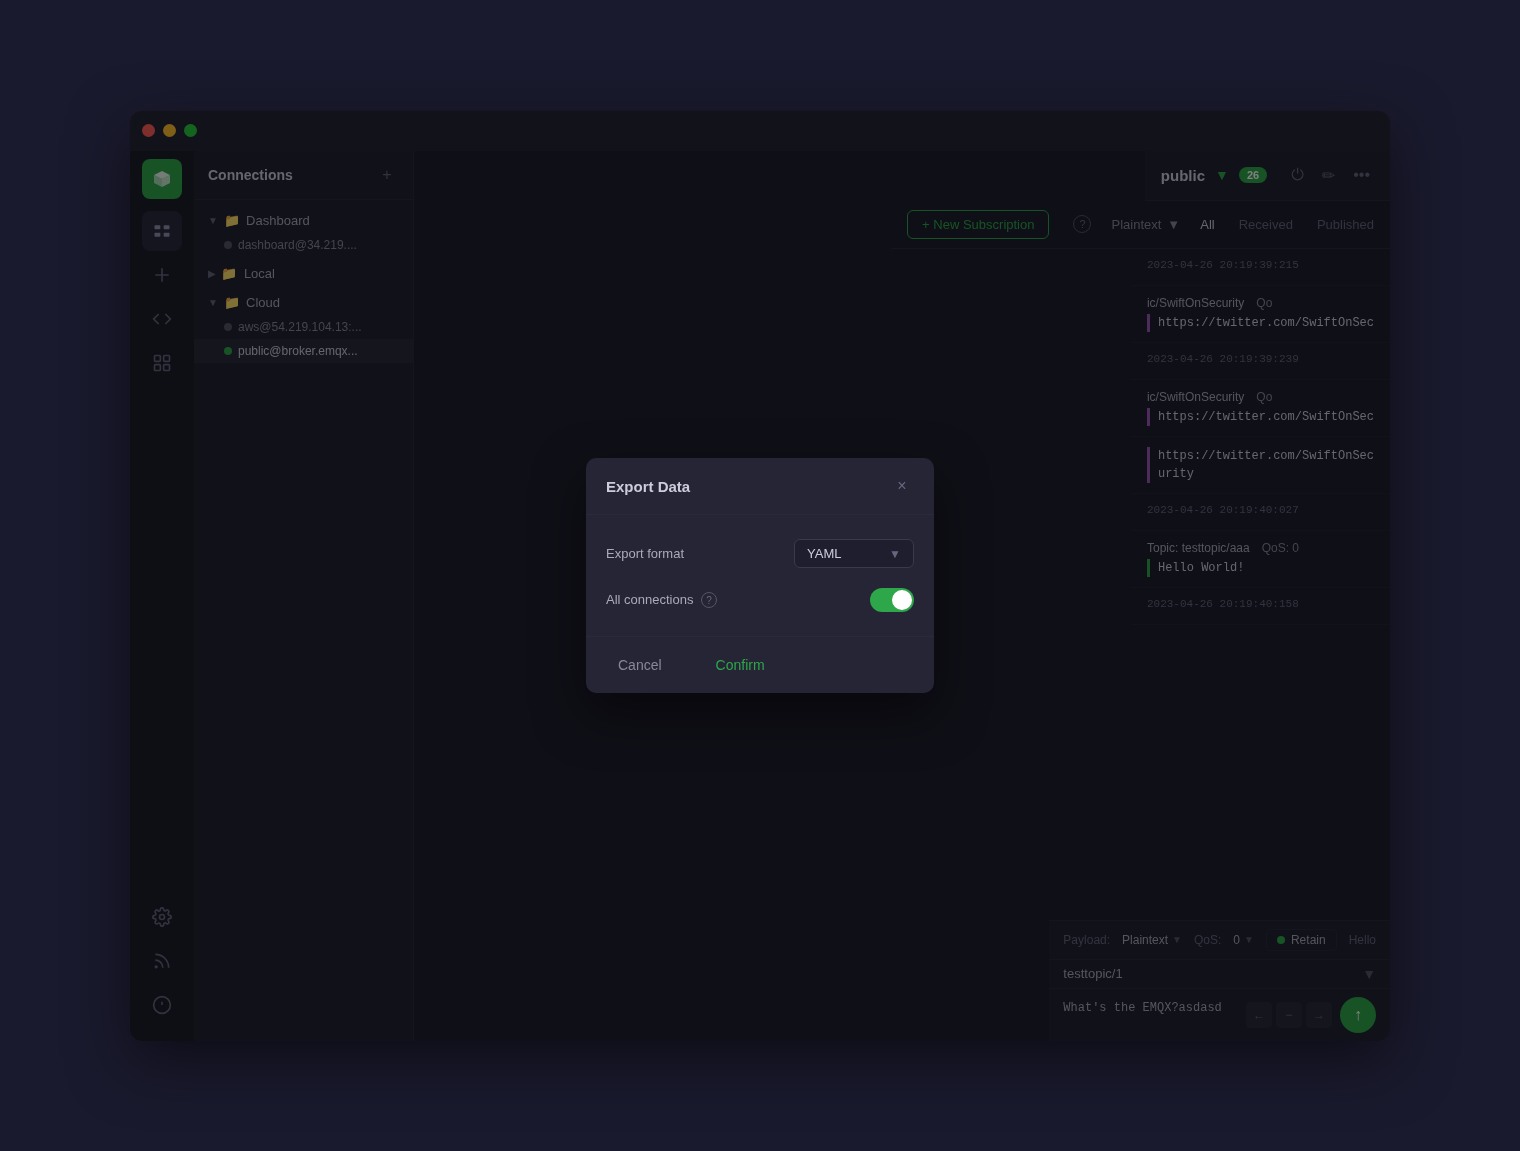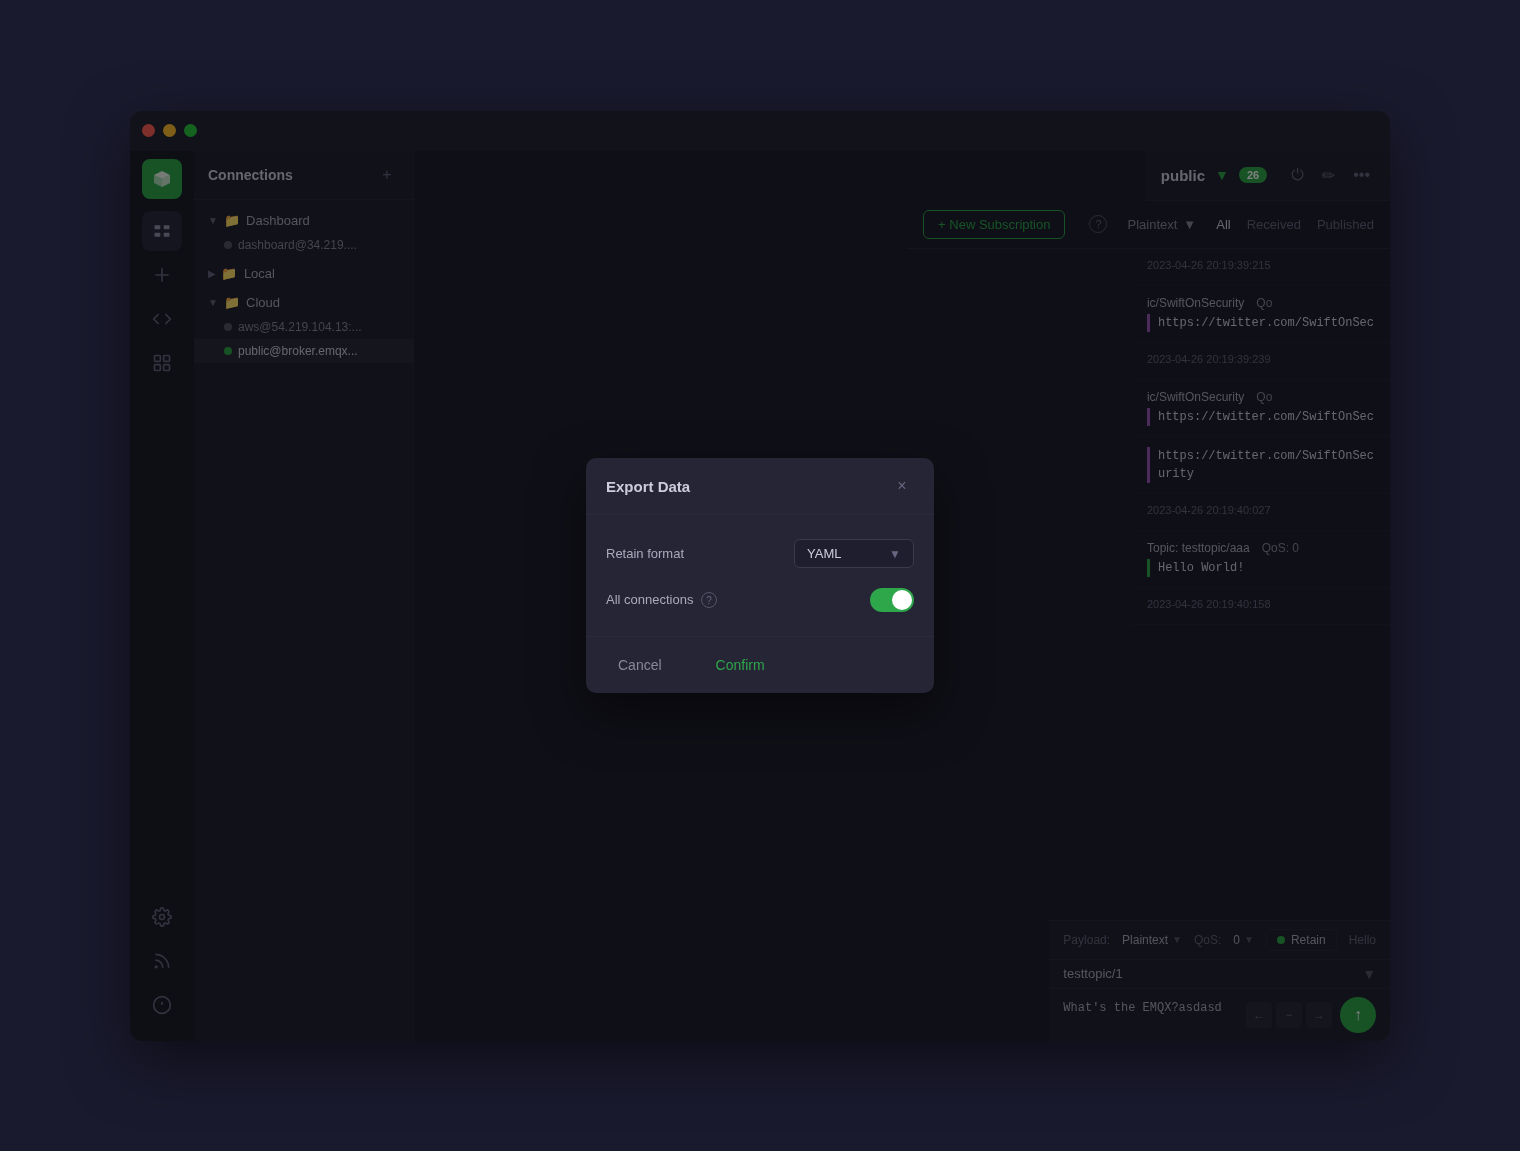--- a/index.html
+++ b/index.html
@@ -268,21 +268,21 @@
       border-radius: 50%;
       border: 1.5px solid #555566;
       color: #666680;
       display: flex;
       align-items: center;
       justify-content: center;
       font-size: 11px;
     }
     .filter-tabs {
       display: flex;
-      gap: 16px;
+      gap: 24px;
       align-items: center;
     }
     .filter-tab {
       color: #666680;
       font-size: 13px;
       cursor: pointer;
       padding: 4px 0;
     }
     .filter-tab.active {
       color: #ccccdd;
@@ -296,20 +296,21 @@
       background: #1e1e2e;
     }
     .message-entry {
       padding: 10px 16px;
       border-bottom: 1px solid #252535;
     }
     .message-meta {
       color: #666680;
       font-size: 11px;
       margin-bottom: 4px;
+      font-family: Liberation Mono, monospace;
     }
     .message-topic-line {
       display: flex;
       gap: 12px;
       align-items: center;
       color: #888899;
       font-size: 12px;
       margin-bottom: 4px;
     }
     .message-topic { color: #aaaabc; }
@@ -788,21 +789,21 @@
   </div>
 
   <div class="modal-overlay">
     <div class="modal">
       <div class="modal-header">
         <span class="modal-title">Export Data</span>
         <div class="modal-close">×</div>
       </div>
       <div class="modal-body">
         <div class="modal-field">
-          <span class="modal-field-label">Retain format</span>
+          <span class="modal-field-label">Export format</span>
           <div class="modal-select">
             <span>YAML</span>
             <span class="modal-select-arrow">▼</span>
           </div>
         </div>
         <div class="modal-field">
           <span class="modal-field-label">
             <span>All connections</span>
             <span class="help-icon">?</span>
           </span>

